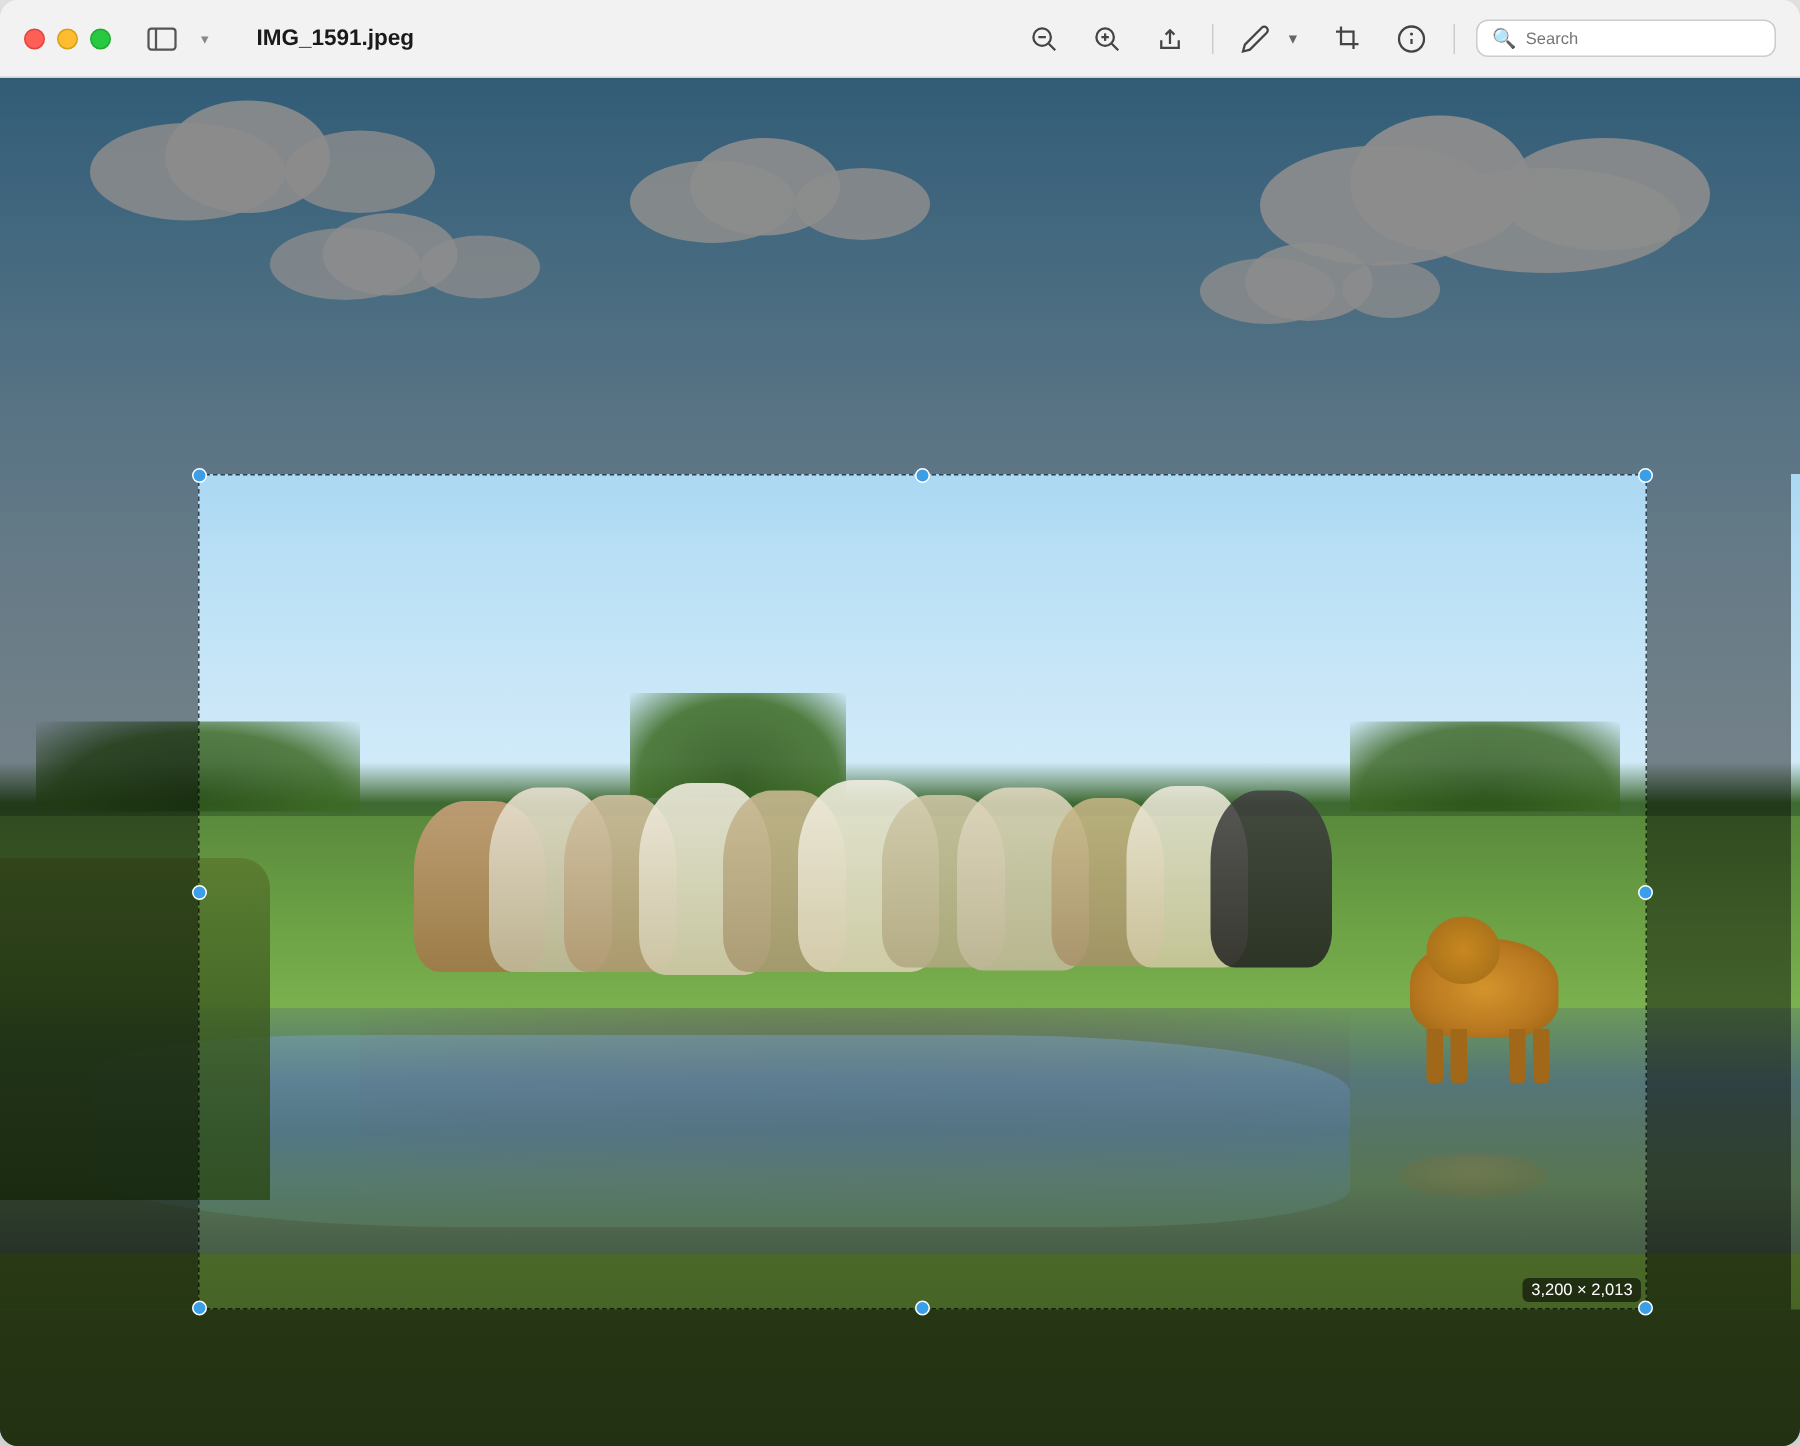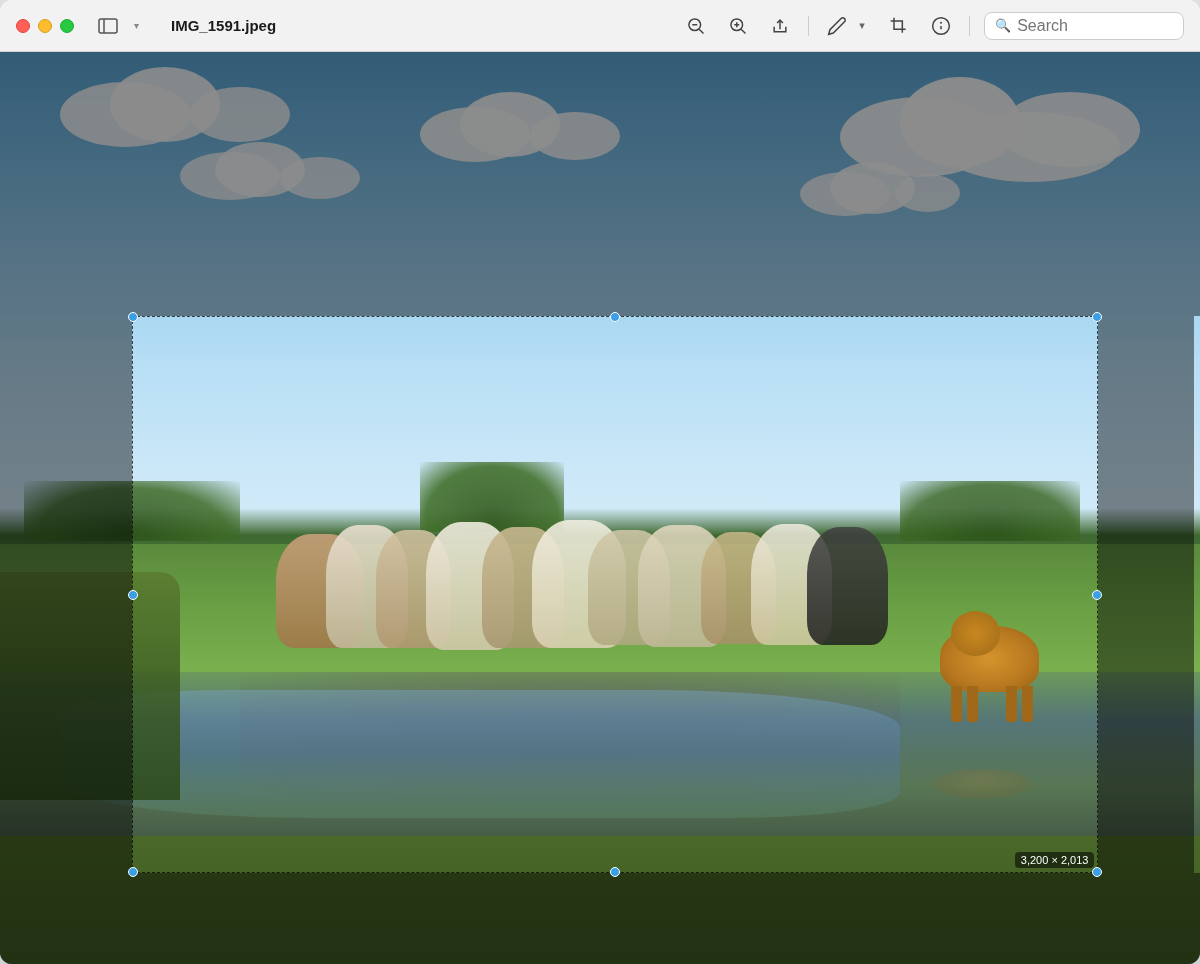--- a/index.html
+++ b/index.html
@@ -128,21 +128,21 @@
 
     .search-icon-tb {
       color: #aaa;
       font-size: 13px;
     }
 
     .search-input-tb {
       border: none;
       outline: none;
       background: transparent;
-      font-size: 16px;
+      font-size: 11px;
       color: #888;
       width: 100%;
     }
 
     
     .content {
       flex: 1;
       position: relative;
       overflow: hidden;
       background: #0369a1;

